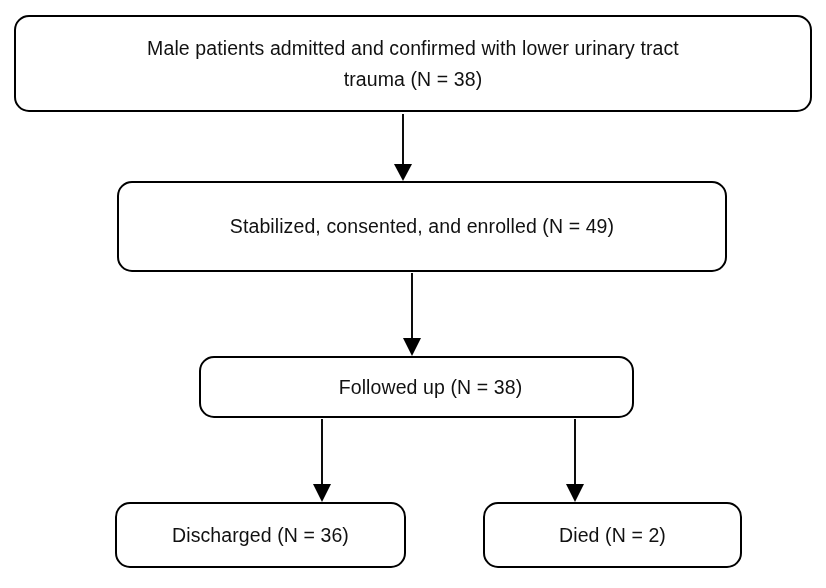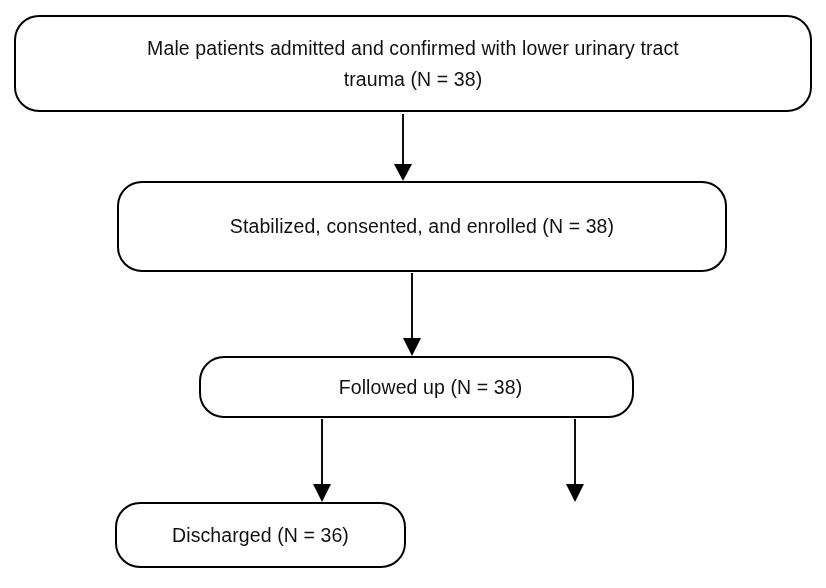--- a/index.html
+++ b/index.html
@@ -16,21 +16,21 @@
     width: 826px;
     height: 588px;
     background: #ffffff;
     overflow: hidden;
   }
   .node {
     position: absolute;
     box-sizing: border-box;
     background: #ffffff;
     border: 2.6px solid #000000;
-    border-radius: 25px;
+    border-radius: 15px;
     display: flex;
     align-items: center;
     justify-content: center;
     text-align: center;
   }
   .node-label {
     display: block;
     color: #111111;
     font-size: 19.5px;
     line-height: 1.55;
@@ -89,25 +89,28 @@
       <polygon class="connector-head" points="566,484 584,484 575,502"></polygon>
     </g>
   </svg>
 
   <div class="node" id="node-admitted">
     <span class="node-label">Male patients admitted and confirmed with lower urinary tract
 trauma (N = 38)</span>
   </div>
 
   <div class="node" id="node-enrolled">
-    <span class="node-label">Stabilized, consented, and enrolled (N = 38)</span>
+    <span class="node-label">Stabilized, consented, and enrolled (N = 49)</span>
   </div>
 
   <div class="node" id="node-followed">
     <span class="node-label">Followed up (N = 38)</span>
   </div>
 
   <div class="node" id="node-discharged">
     <span class="node-label">Discharged (N = 36)</span>
   </div>
 
+  <div class="node" id="node-died">
+    <span class="node-label">Died (N = 2)</span>
+  </div>
 
 </div>
 
 </body></html>

